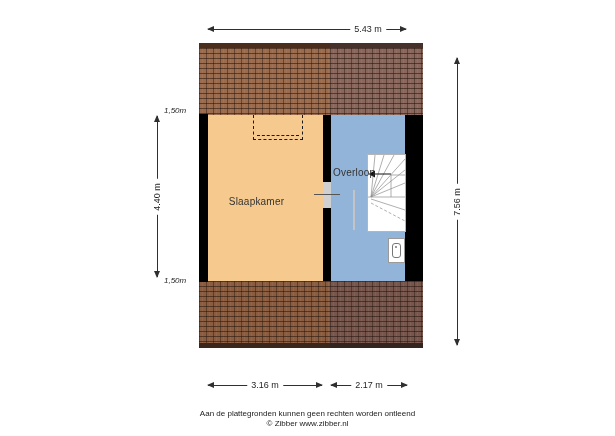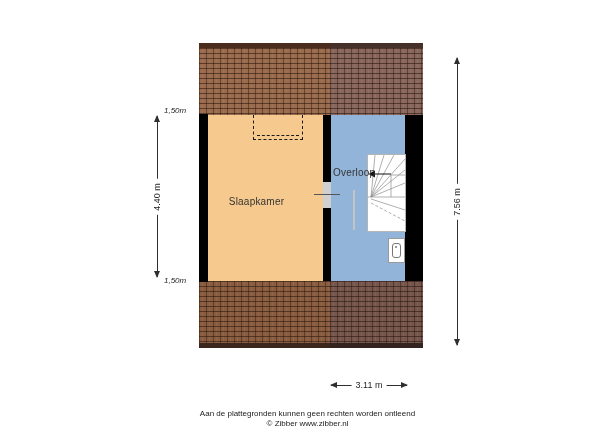--- a/index.html
+++ b/index.html
@@ -114,42 +114,54 @@
     </svg>
   </div>
 
   <div class="mv-box">
     <div class="mv-icon"></div>
   </div>
 
   <div class="room-label lbl-bedroom">Slaapkamer</div>
   <div class="room-label lbl-landing">Overloop</div>
 
+  <div class="dim" style="left:208px;top:24px;width:198px;height:10px;">
+    <div class="dline-h"></div>
+    <i class="arr arr-l"></i>
+    <i class="arr arr-r"></i>
+    <span class="dlabel dlabel-h" style="left:160px;">5.43 m</span>
+  </div>
 
   <div class="dim" style="left:452px;top:58px;width:10px;height:287px;">
     <div class="dline-v"></div>
     <i class="arr arr-u"></i>
     <i class="arr arr-d"></i>
     <span class="dlabel dlabel-v">7.56 m</span>
   </div>
 
   <div class="dim" style="left:152px;top:116px;width:10px;height:161px;">
     <div class="dline-v"></div>
     <i class="arr arr-u"></i>
     <i class="arr arr-d"></i>
     <span class="dlabel dlabel-v">4.40 m</span>
   </div>
 
   <span class="knee-label" style="left:164px;top:106px;">1,50m</span>
   <span class="knee-label" style="left:164px;top:276px;">1,50m</span>
 
+  <div class="dim" style="left:208px;top:380px;width:114px;height:10px;">
+    <div class="dline-h"></div>
+    <i class="arr arr-l"></i>
+    <i class="arr arr-r"></i>
+    <span class="dlabel dlabel-h" style="left:57px;">3.16 m</span>
+  </div>
 
   <div class="dim" style="left:331px;top:380px;width:76px;height:10px;">
     <div class="dline-h"></div>
     <i class="arr arr-l"></i>
     <i class="arr arr-r"></i>
-    <span class="dlabel dlabel-h" style="left:38px;">3.11 m</span>
+    <span class="dlabel dlabel-h" style="left:38px;">2.17 m</span>
   </div>
 
   <div class="footer footer-1">Aan de plattegronden kunnen geen rechten worden ontleend</div>
   <div class="footer footer-2">© Zibber www.zibber.nl</div>
 
 </div>
 
 </body></html>

